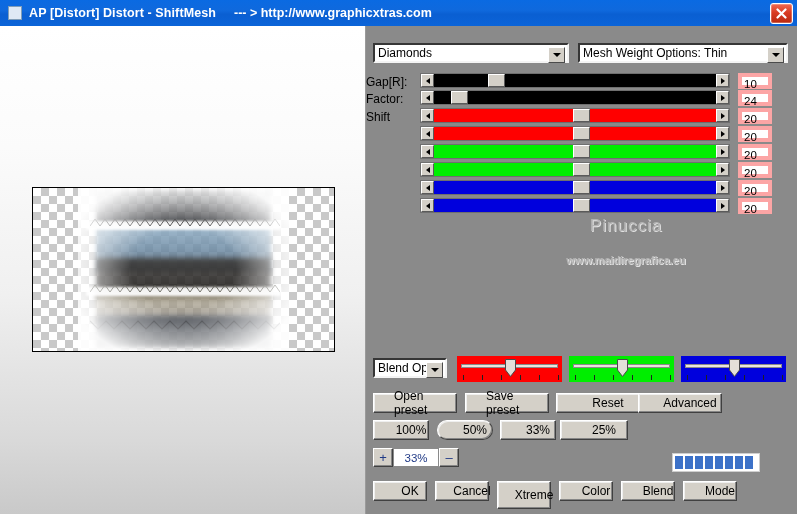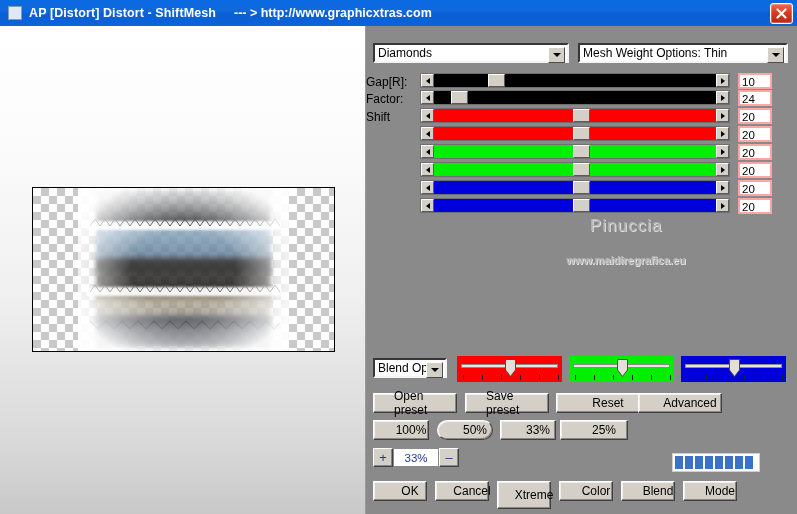--- a/index.html
+++ b/index.html
@@ -102,21 +102,21 @@
   .sb{position:absolute;height:15px;background:#d9d5cc;border:1px solid #6f6f6f;box-sizing:border-box;display:flex;}
   .sb .arrow{width:13px;height:13px;background:#d4d0c8;border:1px solid #ffffff;
     border-right-color:#5a5a5a;border-bottom-color:#5a5a5a;box-sizing:border-box;
     display:flex;align-items:center;justify-content:center;flex:none;}
   .tri-l{width:0;height:0;border-top:3px solid transparent;border-bottom:3px solid transparent;border-right:4px solid #000;}
   .tri-r{width:0;height:0;border-top:3px solid transparent;border-bottom:3px solid transparent;border-left:4px solid #000;}
   .sb .track{position:relative;flex:1;height:13px;}
   .sb .thumb{position:absolute;top:0;width:17px;height:13px;background:#d4d0c8;
     border:1px solid #ffffff;border-right-color:#5a5a5a;border-bottom-color:#5a5a5a;box-sizing:border-box;}
 
-  .numbox{position:absolute;width:34px;height:16px;background:#ffffff;border:2px solid #fca5a5;
+  .numbox{position:absolute;width:34px;height:16px;background:#ffffff;border:4px solid #fca5a5;
     box-sizing:border-box;font-size:11.5px;color:#000;padding-left:2px;line-height:14px;}
 
   
   .tb{position:absolute;height:26px;box-sizing:border-box;}
   .tb .line{position:absolute;left:4px;right:4px;top:8px;height:4px;background:#e8e4dc;
     border:1px solid #8a8a8a;box-sizing:border-box;}
   .tb .tick{position:absolute;bottom:2px;width:1px;height:5px;background:#202020;}
   .tb .tthumb{position:absolute;top:3px;width:11px;height:18px;}
 
   .btn{

